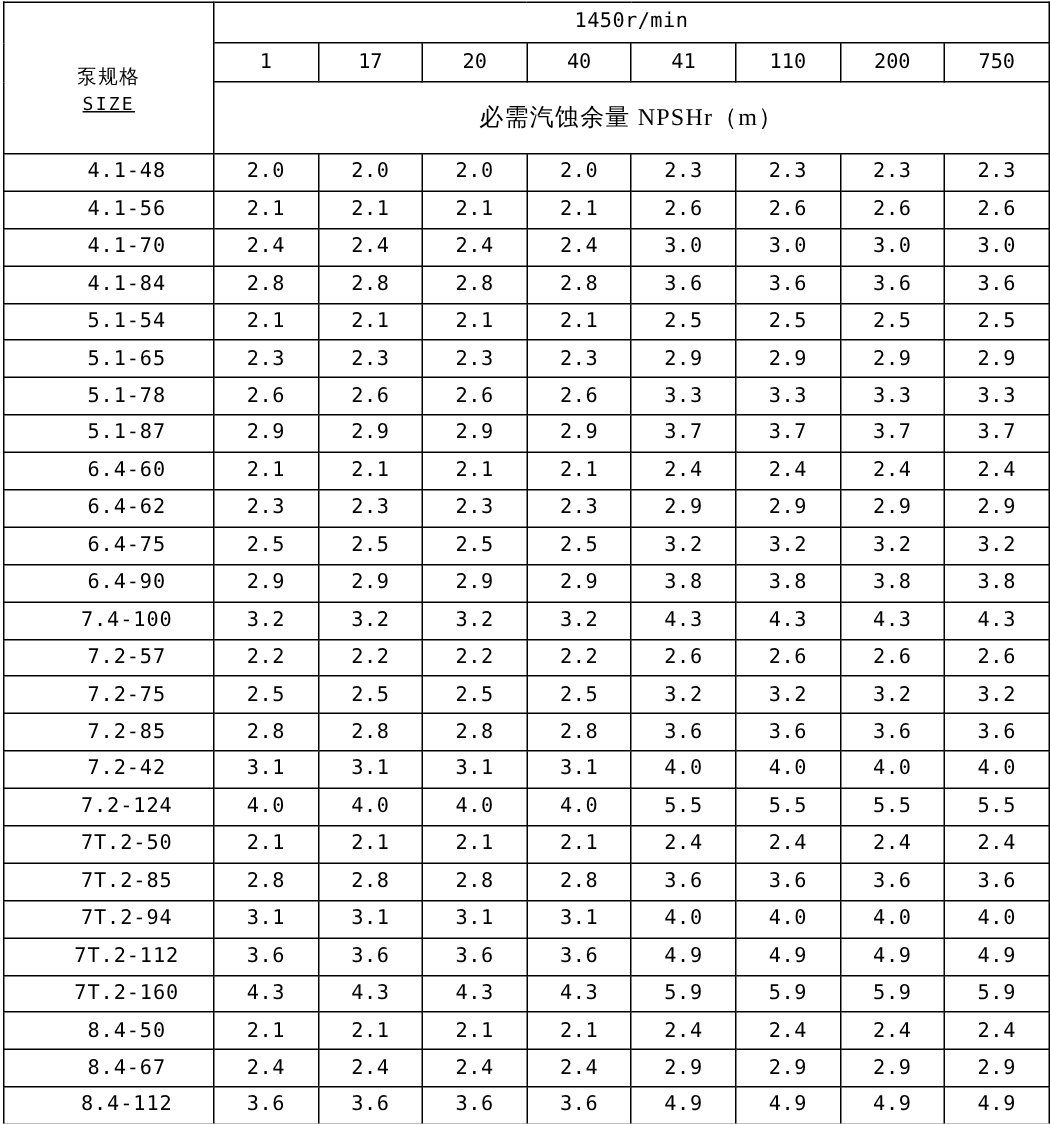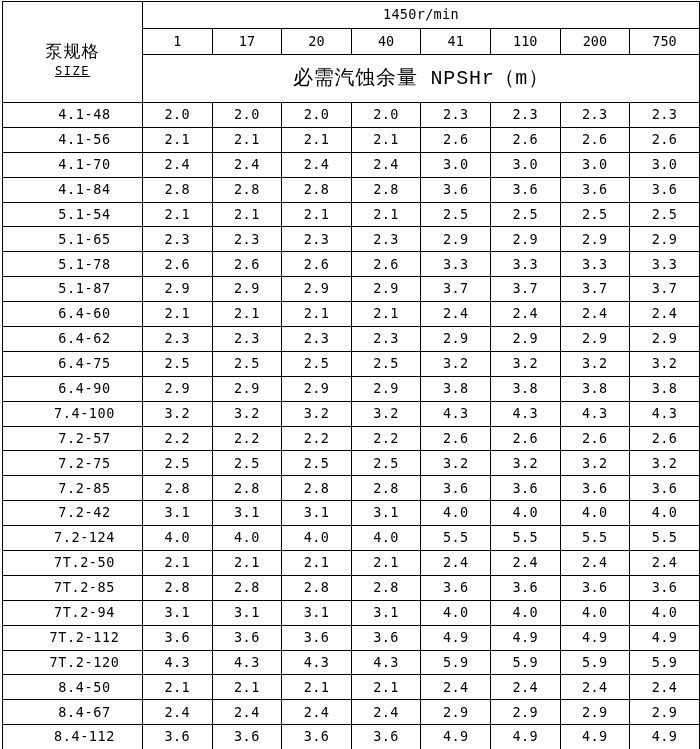--- a/index.html
+++ b/index.html
@@ -37,22 +37,22 @@
   col.size-col { width: 140px; }
   col.data-col { width: 69.6px; }
 
   
   .size-head {
     font-size: 14.5px;
     letter-spacing: 0.5px;
   }
   .size-head .cn {
     display: block;
-    font-family: Liberation Sans, sans-serif;
-    font-size: 17px;
+    font-family: Liberation Mono, monospace;
+    font-size: 13px;
     letter-spacing: 1px;
     padding-bottom: 5px;
     margin-top: 16px;
   }
   .size-head .en {
     display: block;
     font-size: 12px;
     letter-spacing: 1.5px;
     text-decoration: underline;
   }
@@ -63,22 +63,22 @@
     letter-spacing: 0.3px;
   }
 
   .flow-head {
     height: 25px;
     font-size: 13.5px;
   }
 
   .npshr-head {
     height: 47px;
-    font-size: 20px;
-    font-family: Liberation Mono, monospace;
+    font-size: 16px;
+    font-family: Liberation Serif, serif;
     letter-spacing: 0.8px;
   }
 
   
   #npshr-table tbody td {
     height: 23.9px;
     font-size: 13.5px;
     letter-spacing: 0.4px;
   }
   #npshr-table tbody td.size-cell {
@@ -361,21 +361,21 @@
         <td class="value-cell">3.6</td>
         <td class="value-cell">3.6</td>
         <td class="value-cell">3.6</td>
         <td class="value-cell">3.6</td>
         <td class="value-cell">4.9</td>
         <td class="value-cell">4.9</td>
         <td class="value-cell">4.9</td>
         <td class="value-cell">4.9</td>
       </tr>
       <tr>
-        <td class="size-cell">7T.2-120</td>
+        <td class="size-cell">7T.2-160</td>
         <td class="value-cell">4.3</td>
         <td class="value-cell">4.3</td>
         <td class="value-cell">4.3</td>
         <td class="value-cell">4.3</td>
         <td class="value-cell">5.9</td>
         <td class="value-cell">5.9</td>
         <td class="value-cell">5.9</td>
         <td class="value-cell">5.9</td>
       </tr>
       <tr>

